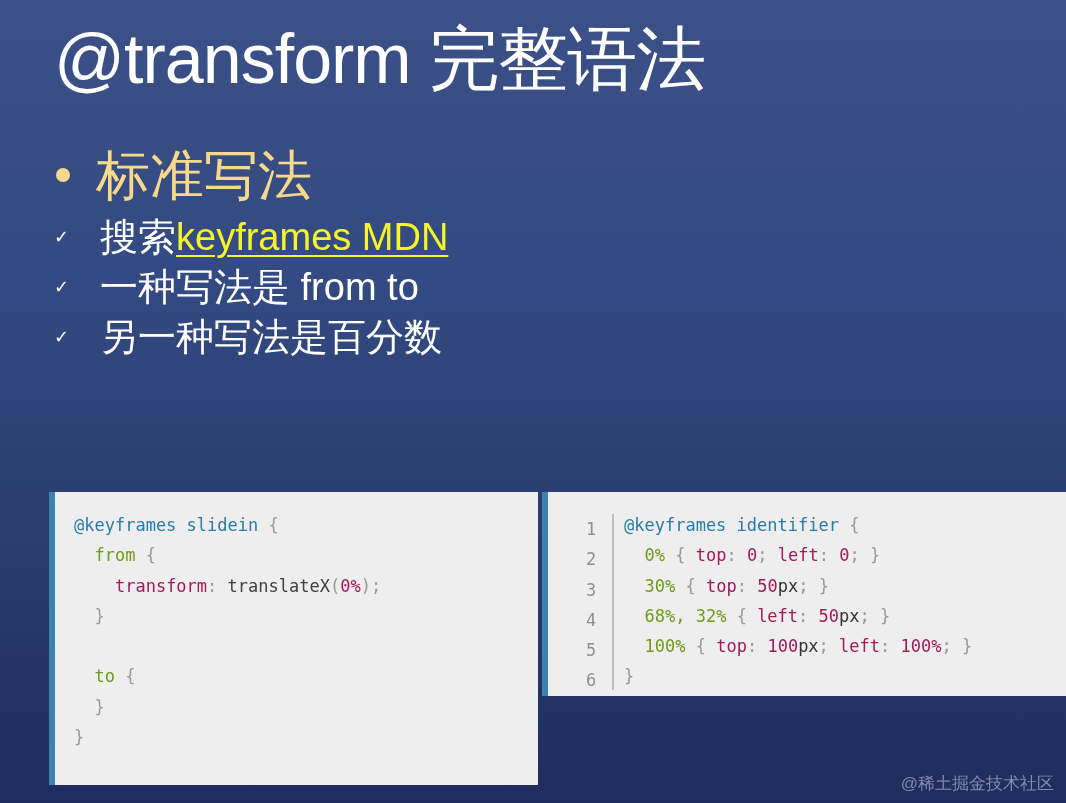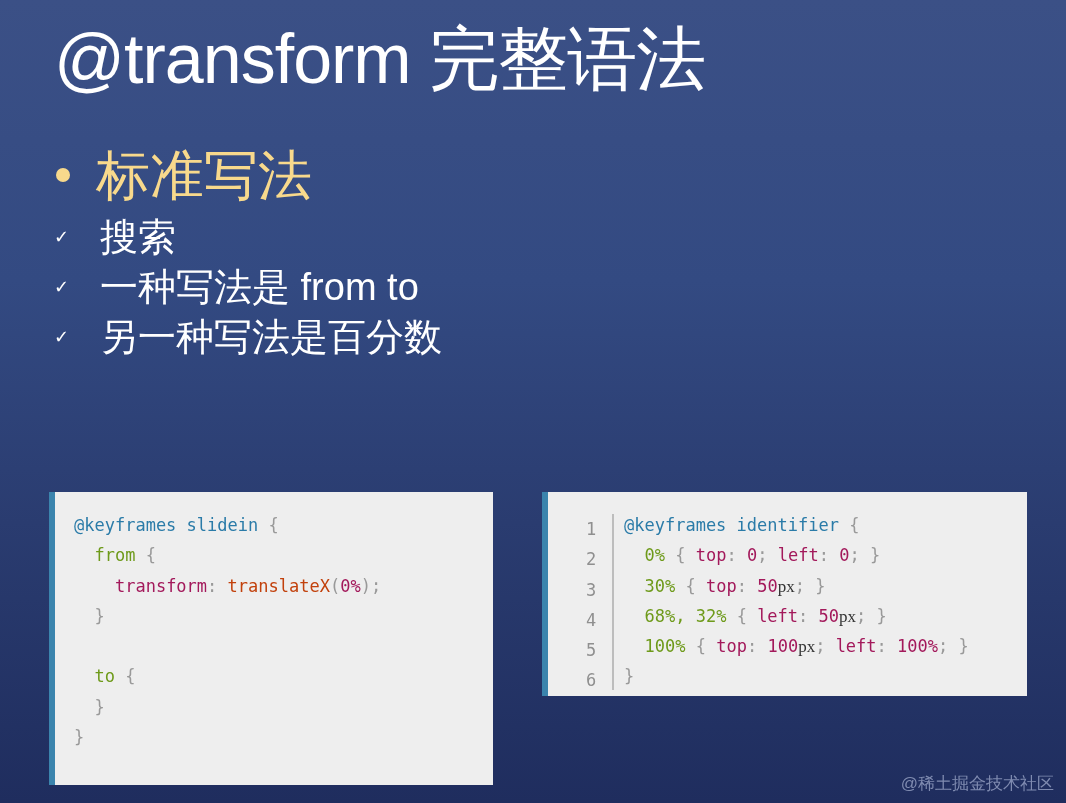--- a/index.html
+++ b/index.html
@@ -31,59 +31,60 @@
     width: 46px; font-size: 18px; color: #ffffff; display: inline-block;
   }
   .link {
     color: #f5f52a; text-decoration: underline; text-decoration-thickness: 2px;
     text-underline-offset: 5px; cursor: pointer;
   }
   .code-card {
     position: absolute; background: #eeeeee;
     border-left: 6px solid #3b84ad;
     font-family: "DejaVu Sans Mono", "Liberation Mono", monospace;
-    font-size: 17px; color: #333;
+    font-size: 17px; color: #333; padding-left: 45px;
   }
   .card1 { left: 49px; top: 492px; width: 438px; height: 293px; }
   .card2 { left: 542px; top: 492px; width: 479px; height: 204px; }
   .code-line { height: 30.3px; line-height: 30.3px; white-space: pre; }
   .card1 .lines { position: absolute; left: 19px; top: 18px; }
   .card2 .gutter {
     position: absolute; left: 28px; top: 22px; width: 36px;
     border-right: 2px solid #bdbdbd; height: 176px; text-align: left;
     color: #8f8f8f;
   }
   .card2 .gutter .code-line { padding-left: 10px; }
   .card2 .lines { position: absolute; left: 76px; top: 18px; }
   .t-at { color: #2a7ba8; }
   .t-name { color: #2a7ba8; }
   .t-punc { color: #999999; }
   .t-sel { color: #6e9a1a; }
   .t-prop { color: #a3195b; }
-  .t-fn { color: #c2410c; margin-top: 16px; }
+  .t-fn { color: #404040; margin-top: 16px; }
   .t-num { color: #a3195b; }
-  .t-unit { color: #333333; font-family: Liberation Serif, serif; }
+  .t-unit { color: #333333; }
   .watermark {
     position: absolute; right: 12px; bottom: 8px;
     font-size: 17px; color: #7f8bb0; white-space: nowrap;
   }
 </style>
 </head>
 <body>
 
 <div class="title">@transform 完整语法</div>
 
 <div class="bullet-head">
   <span class="dot"></span><span>标准写法</span>
 </div>
 
 <div class="checks">
   <div class="check-row">
     <span class="tick">✓</span>
     <span>搜索 </span>
+      <a class="link">keyframes MDN</a>
   </div>
   <div class="check-row">
     <span class="tick">✓</span>
     <span>一种写法是 from to</span>
   </div>
   <div class="check-row">
     <span class="tick">✓</span>
     <span>另一种写法是百分数</span>
   </div>
 </div>

